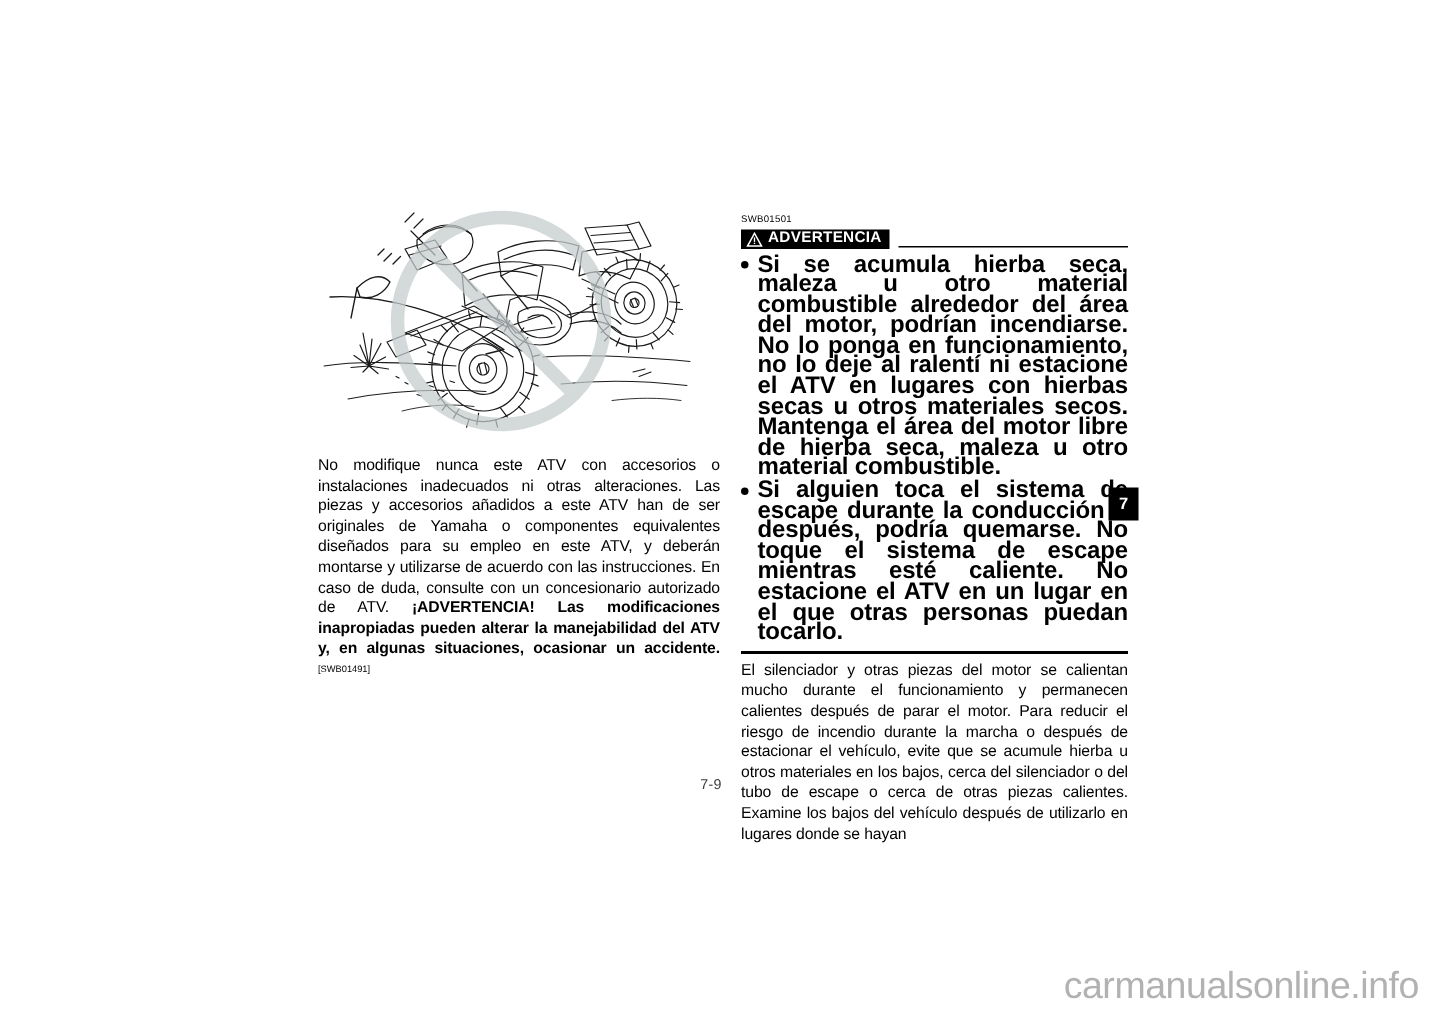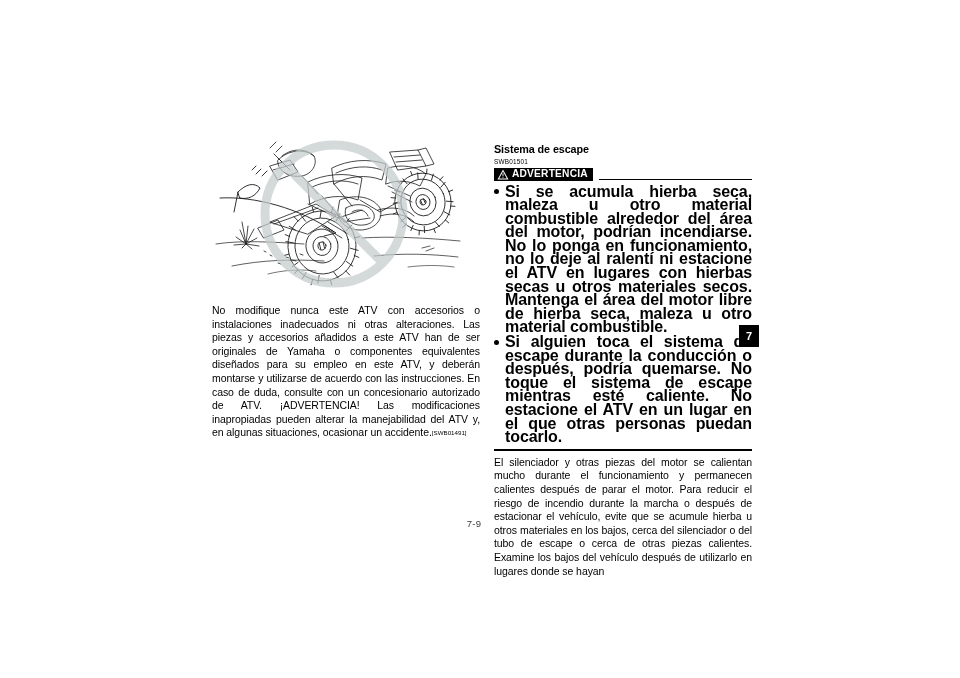--- a/index.html
+++ b/index.html
@@ -59,21 +59,21 @@
     margin: 0 0 1px 0;
     letter-spacing: -0.1px;
   }
   .body-text {
     font-size: 10.5px;
     line-height: 13.6px;
     text-align: justify;
     margin: 0;
     letter-spacing: -0.08px;
   }
-  .bold-run { font-weight: normal; }
+  .bold-run { font-weight: bold; }
   .code-ref {
     font-size: 6.2px;
     font-weight: normal;
     vertical-align: 1px;
     letter-spacing: 0;
   }
 
   
   .section-title {
     font-size: 10.8px;
@@ -299,21 +299,20 @@
         </g>
       </svg>
     </div>
 
 
     <p class="body-text"><span>No modifique nunca este ATV con accesorios o instalaciones inadecuados ni otras alteraciones. Las piezas y accesorios añadidos a este ATV han de ser originales de Yamaha o componentes equivalentes diseñados para su empleo en este ATV, y deberán montarse y utilizarse de acuerdo con las instrucciones. En caso de duda, consulte con un concesionario autorizado de ATV.</span> <span class="bold-run">¡ADVERTENCIA! Las modificaciones inapropiadas pueden alterar la manejabilidad del ATV y, en algunas situaciones, ocasionar un accidente.</span><span class="code-ref">[SWB01491]</span></p>
   </div>
 
   <div class="col-right">
 
-    <h2 class="section-title">Sistema de escape</h2>
 
     <div class="doc-code">SWB01501</div>
 
     <div class="warn-header">
       <div class="warn-badge">
         <svg class="warn-tri" viewBox="0 0 24 22" aria-hidden="true">
           <polygon points="12,1 23,21 1,21" fill="#ffffff"></polygon>
           <polygon points="12,5 19.5,19 4.5,19" fill="#000000"></polygon>
           <rect x="11.1" y="8.5" width="1.8" height="6" fill="#ffffff"></rect>
           <rect x="11.1" y="15.6" width="1.8" height="1.8" fill="#ffffff"></rect>
@@ -336,14 +335,15 @@
 
     <hr class="warn-bottom-rule">
 
     <p class="body-text">El silenciador y otras piezas del motor se calientan mucho durante el funcionamiento y permanecen calientes después de parar el motor. Para reducir el riesgo de incendio durante la marcha o después de estacionar el vehículo, evite que se acumule hierba u otros materiales en los bajos, cerca del silenciador o del tubo de escape o cerca de otras piezas calientes. Examine los bajos del vehículo después de utilizarlo en lugares donde se hayan</p>
   </div>
 
   <div class="chapter-tab">7</div>
 
   <div class="page-number">7-9</div>
 
+  <div class="watermark">carmanualsonline.info</div>
 
 </div>
 
 </body></html>

